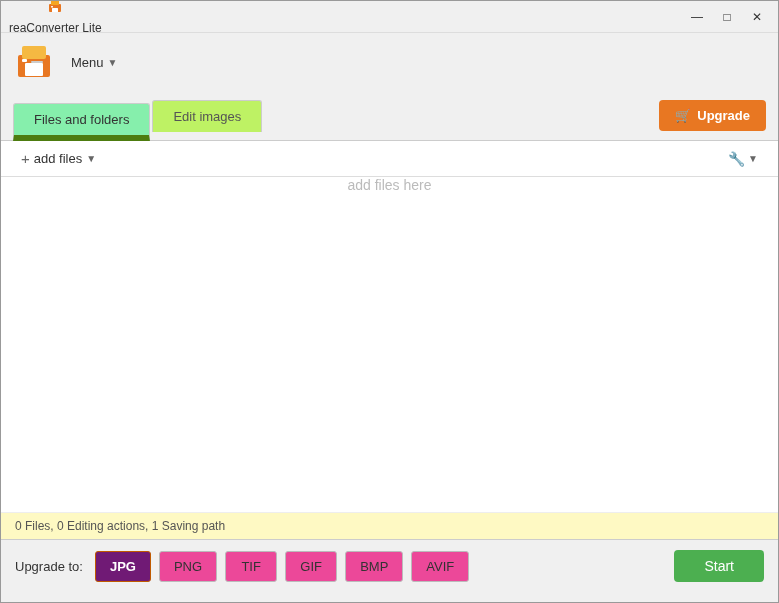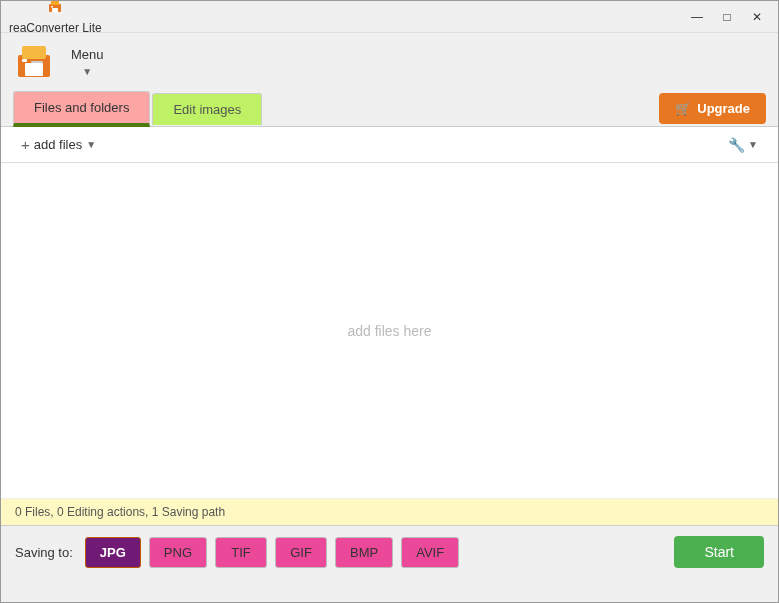--- a/index.html
+++ b/index.html
@@ -73,21 +73,20 @@
     .menu-btn {
       display: flex;
       align-items: center;
       gap: 4px;
       background: none;
       border: none;
       cursor: pointer;
       font-size: 13px;
       color: #333;
       padding: 4px 6px;
-      flex-direction: column;
     }
 
     
     .tab-bar {
       display: flex;
       align-items: center;
       padding: 0 12px;
       background: #f0f0f0;
       border-bottom: 1px solid #ccc;
       gap: 2px;
@@ -97,24 +96,25 @@
       border: 1px solid #ccc;
       background: #bef264;
       cursor: pointer;
       font-size: 13px;
       color: #555;
       border-radius: 3px 3px 0 0;
       border-bottom: none;
       margin-bottom: -1px;
     }
     .tab.active {
-      background: #fca5a5;
-      color: #333;
-      border-bottom: 4px solid #4d7c0f;
+      background: #86efac;
+      color: #333;
+      border-bottom: 6px solid #4d7c0f;
       font-weight: 500;
+      margin-top: 12px;
     }
     .upgrade-btn {
       margin-left: auto;
       background: #e87722;
       color: white;
       border: none;
       padding: 8px 16px;
       border-radius: 4px;
       cursor: pointer;
       font-size: 13px;
@@ -158,21 +158,21 @@
       color: #666;
       display: flex;
       align-items: center;
       gap: 2px;
     }
 
     
     .main-area {
       background: #fff;
       display: flex;
-      align-items: center;
+      align-items: flex-start;
       justify-content: center;
       flex: 1;
       height: 335px;
       color: #bbb;
       font-size: 14px;
     }
 
     
     .status-bar {
       padding: 6px 14px;
@@ -295,21 +295,21 @@
 
 <div class="main-area">
   <span style="color:#bbb;font-size:14px;">add files here</span>
 </div>
 
 <div class="status-bar">
   <span>0 Files, 0 Editing actions, 1 Saving path</span>
 </div>
 
 <div class="bottom-bar">
-  <span class="convert-label">Saving to:</span>
+  <span class="convert-label">Upgrade to:</span>
   <button class="format-btn active">JPG</button>
   <button class="format-btn">PNG</button>
   <button class="format-btn">TIF</button>
   <button class="format-btn">GIF</button>
   <button class="format-btn">BMP</button>
   <button class="format-btn">AVIF</button>
   <button class="start-btn">Start</button>
 </div>
 
 </body></html>

